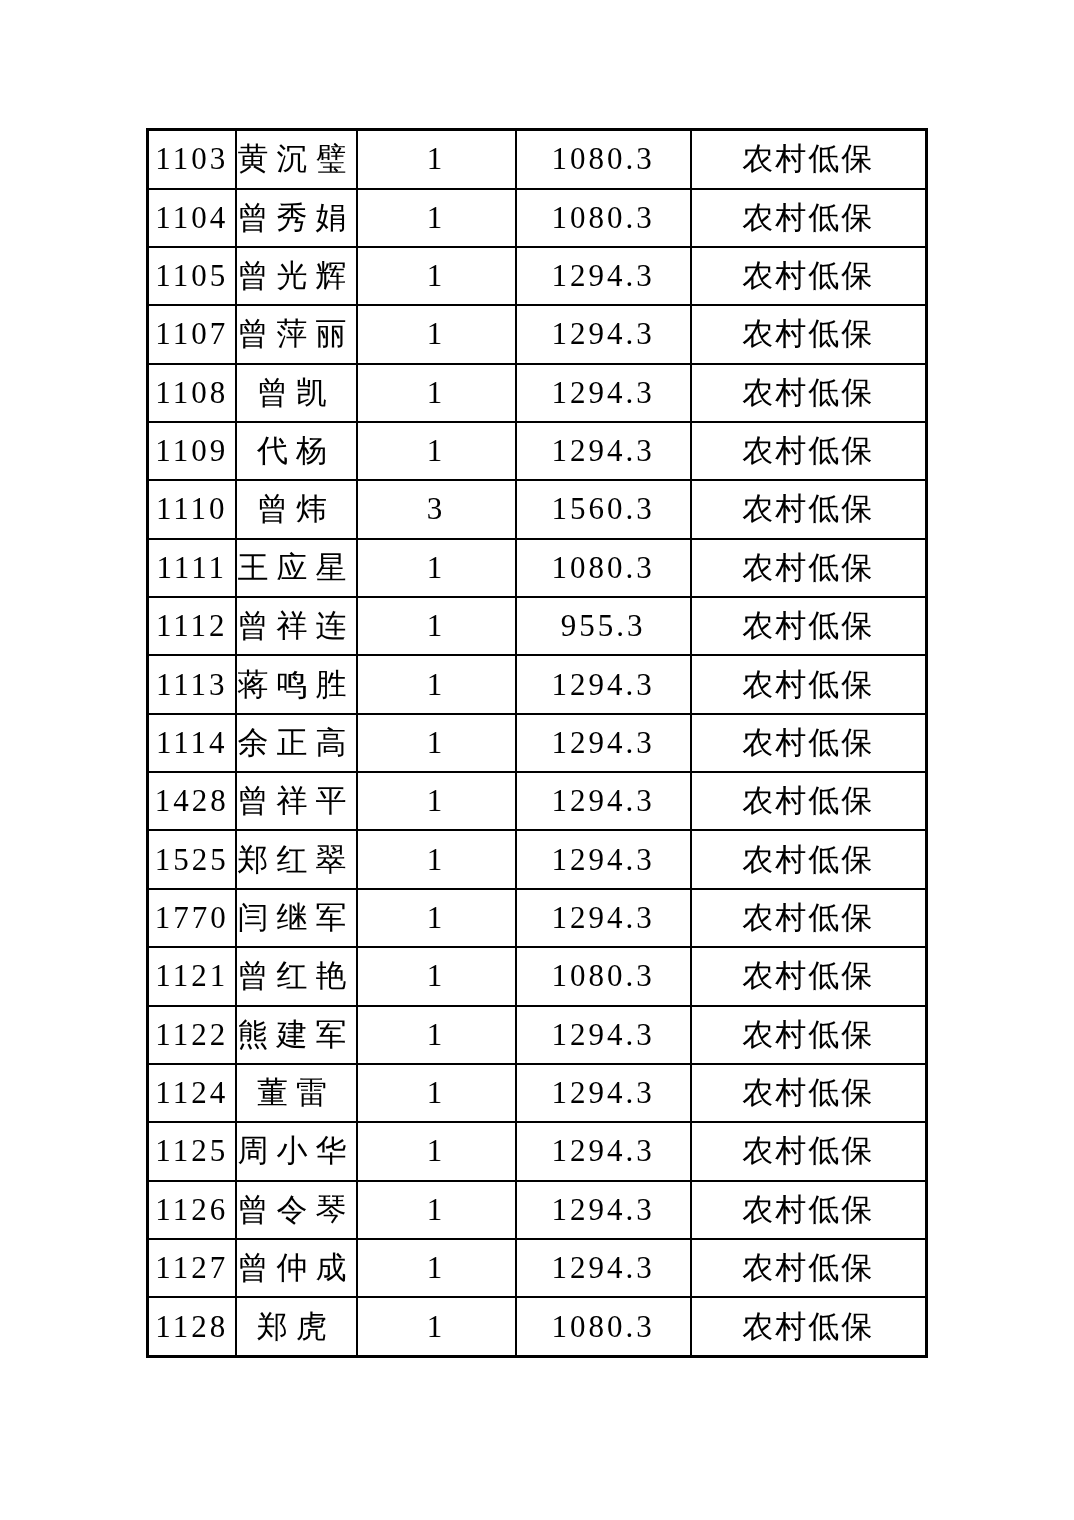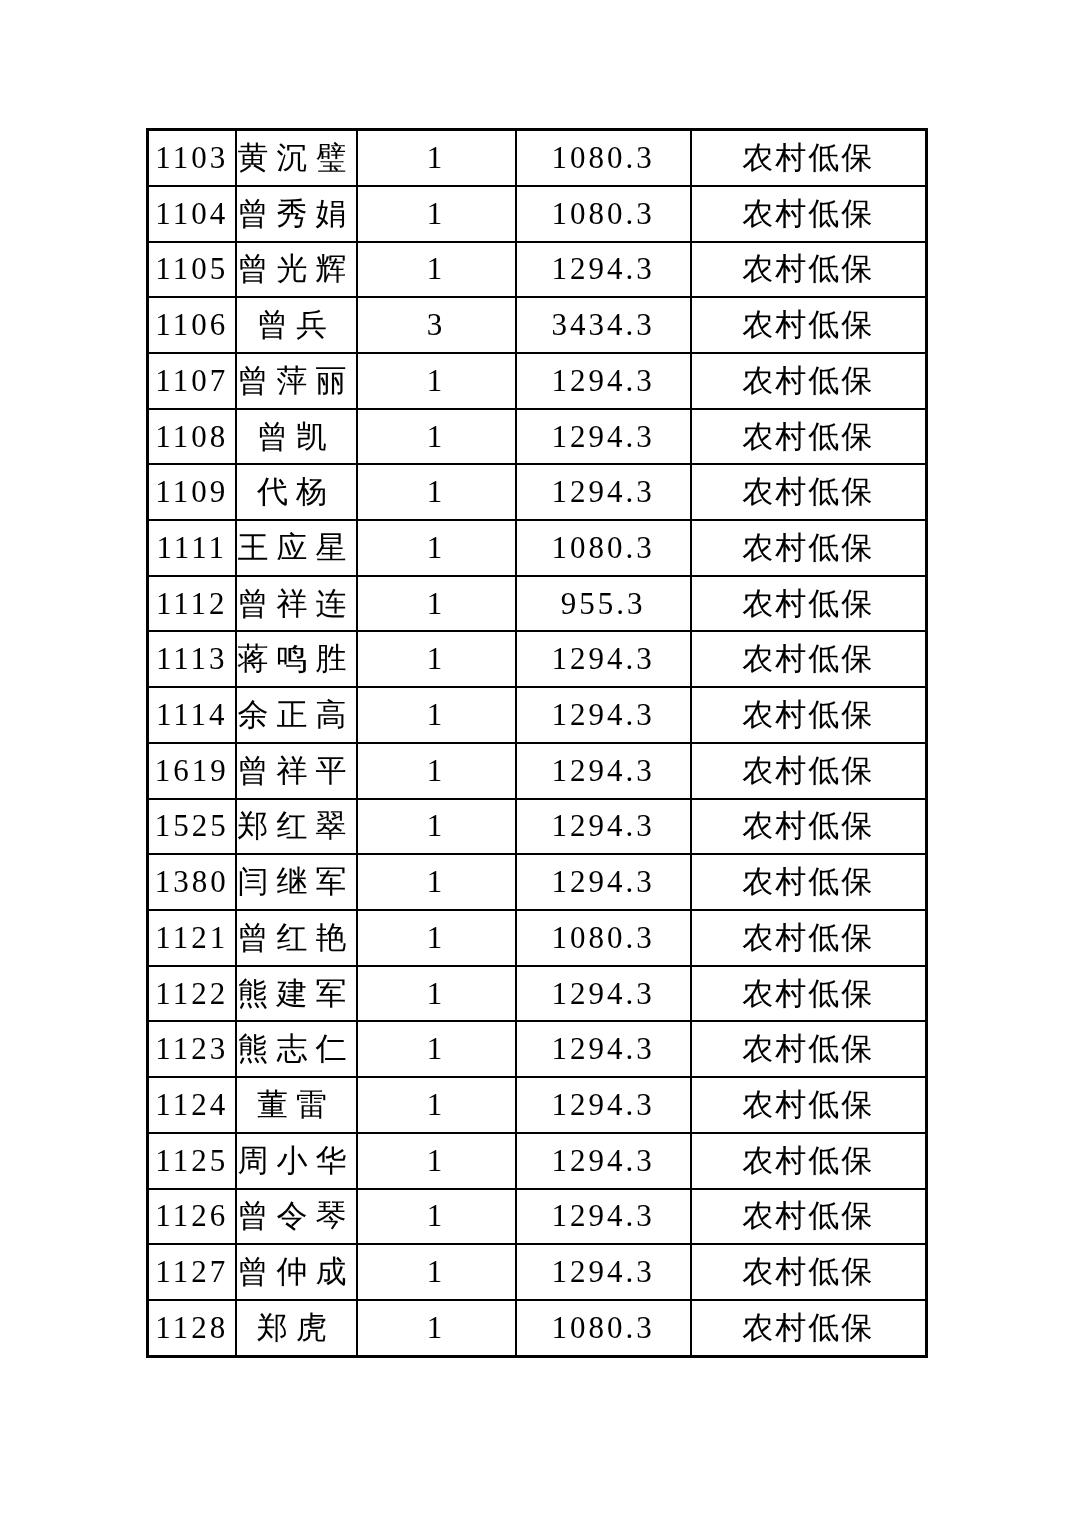--- a/index.html
+++ b/index.html
@@ -69,27 +69,20 @@
           <td class="col-category">农村低保</td>
         </tr>
         <tr>
           <td class="col-id">1105</td>
           <td class="col-name">曾光辉</td>
           <td class="col-count">1</td>
           <td class="col-amount">1294.3</td>
           <td class="col-category">农村低保</td>
         </tr>
         <tr>
-          <td class="col-id">1106</td>
-          <td class="col-name">曾兵</td>
-          <td class="col-count">3</td>
-          <td class="col-amount">3434.3</td>
-          <td class="col-category">农村低保</td>
-        </tr>
-        <tr>
           <td class="col-id">1107</td>
           <td class="col-name">曾萍丽</td>
           <td class="col-count">1</td>
           <td class="col-amount">1294.3</td>
           <td class="col-category">农村低保</td>
         </tr>
         <tr>
           <td class="col-id">1108</td>
           <td class="col-name">曾凯</td>
           <td class="col-count">1</td>
@@ -97,20 +90,27 @@
           <td class="col-category">农村低保</td>
         </tr>
         <tr>
           <td class="col-id">1109</td>
           <td class="col-name">代杨</td>
           <td class="col-count">1</td>
           <td class="col-amount">1294.3</td>
           <td class="col-category">农村低保</td>
         </tr>
         <tr>
+          <td class="col-id">1110</td>
+          <td class="col-name">曾炜</td>
+          <td class="col-count">3</td>
+          <td class="col-amount">1560.3</td>
+          <td class="col-category">农村低保</td>
+        </tr>
+        <tr>
           <td class="col-id">1111</td>
           <td class="col-name">王应星</td>
           <td class="col-count">1</td>
           <td class="col-amount">1080.3</td>
           <td class="col-category">农村低保</td>
         </tr>
         <tr>
           <td class="col-id">1112</td>
           <td class="col-name">曾祥连</td>
           <td class="col-count">1</td>
@@ -125,57 +125,50 @@
           <td class="col-category">农村低保</td>
         </tr>
         <tr>
           <td class="col-id">1114</td>
           <td class="col-name">余正高</td>
           <td class="col-count">1</td>
           <td class="col-amount">1294.3</td>
           <td class="col-category">农村低保</td>
         </tr>
         <tr>
-          <td class="col-id">1619</td>
+          <td class="col-id">1428</td>
           <td class="col-name">曾祥平</td>
           <td class="col-count">1</td>
           <td class="col-amount">1294.3</td>
           <td class="col-category">农村低保</td>
         </tr>
         <tr>
           <td class="col-id">1525</td>
           <td class="col-name">郑红翠</td>
           <td class="col-count">1</td>
           <td class="col-amount">1294.3</td>
           <td class="col-category">农村低保</td>
         </tr>
         <tr>
-          <td class="col-id">1380</td>
+          <td class="col-id">1770</td>
           <td class="col-name">闫继军</td>
           <td class="col-count">1</td>
           <td class="col-amount">1294.3</td>
           <td class="col-category">农村低保</td>
         </tr>
         <tr>
           <td class="col-id">1121</td>
           <td class="col-name">曾红艳</td>
           <td class="col-count">1</td>
           <td class="col-amount">1080.3</td>
           <td class="col-category">农村低保</td>
         </tr>
         <tr>
           <td class="col-id">1122</td>
           <td class="col-name">熊建军</td>
-          <td class="col-count">1</td>
-          <td class="col-amount">1294.3</td>
-          <td class="col-category">农村低保</td>
-        </tr>
-        <tr>
-          <td class="col-id">1123</td>
-          <td class="col-name">熊志仁</td>
           <td class="col-count">1</td>
           <td class="col-amount">1294.3</td>
           <td class="col-category">农村低保</td>
         </tr>
         <tr>
           <td class="col-id">1124</td>
           <td class="col-name">董雷</td>
           <td class="col-count">1</td>
           <td class="col-amount">1294.3</td>
           <td class="col-category">农村低保</td>

